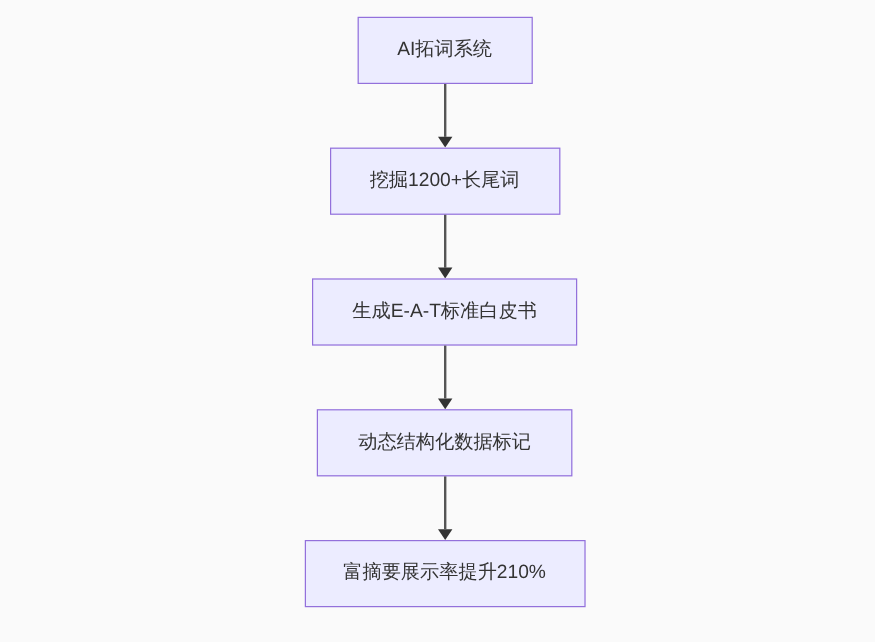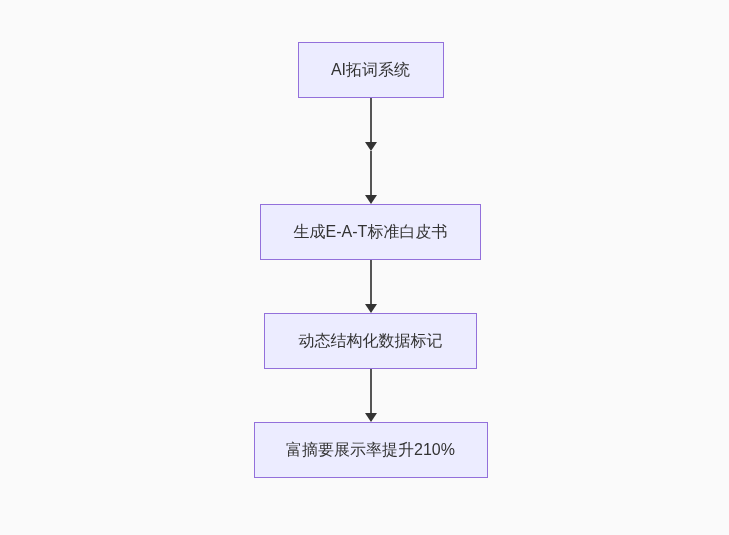--- a/index.html
+++ b/index.html
@@ -32,21 +32,21 @@
     align-items: center;
     justify-content: center;
     background: var(--node-fill, #ECECFF);
     border: 1px solid var(--node-border, #9370DB);
     color: var(--node-text-color, #333333);
     font-size: 16px;
     line-height: 1.2;
     white-space: nowrap;
     border-radius: 0;
   }
-  .node.n1 { min-width: 146px; margin-top: 28px; }
+  .node.n1 { min-width: 146px; }
   .node.n2 { min-width: 192px; }
   .node.n3 { min-width: 221px; align-items: center; }
   .node.n4 { min-width: 213px; }
   .node.n5 { min-width: 234px; }
   .connector {
     height: 53px;
     display: flex;
     flex-direction: column;
     align-items: center;
     flex: none;
@@ -72,20 +72,23 @@
 
   <div class="node n1">
     <span>AI拓词系统</span>
   </div>
 
   <div class="connector">
     <span class="line"></span>
     <span class="arrowhead"></span>
   </div>
 
+  <div class="node n2">
+    <span>挖掘1200+长尾词</span>
+  </div>
 
   <div class="connector">
     <span class="line"></span>
     <span class="arrowhead"></span>
   </div>
 
   <div class="node n3">
     <span>生成E-A-T标准白皮书</span>
   </div>
 

